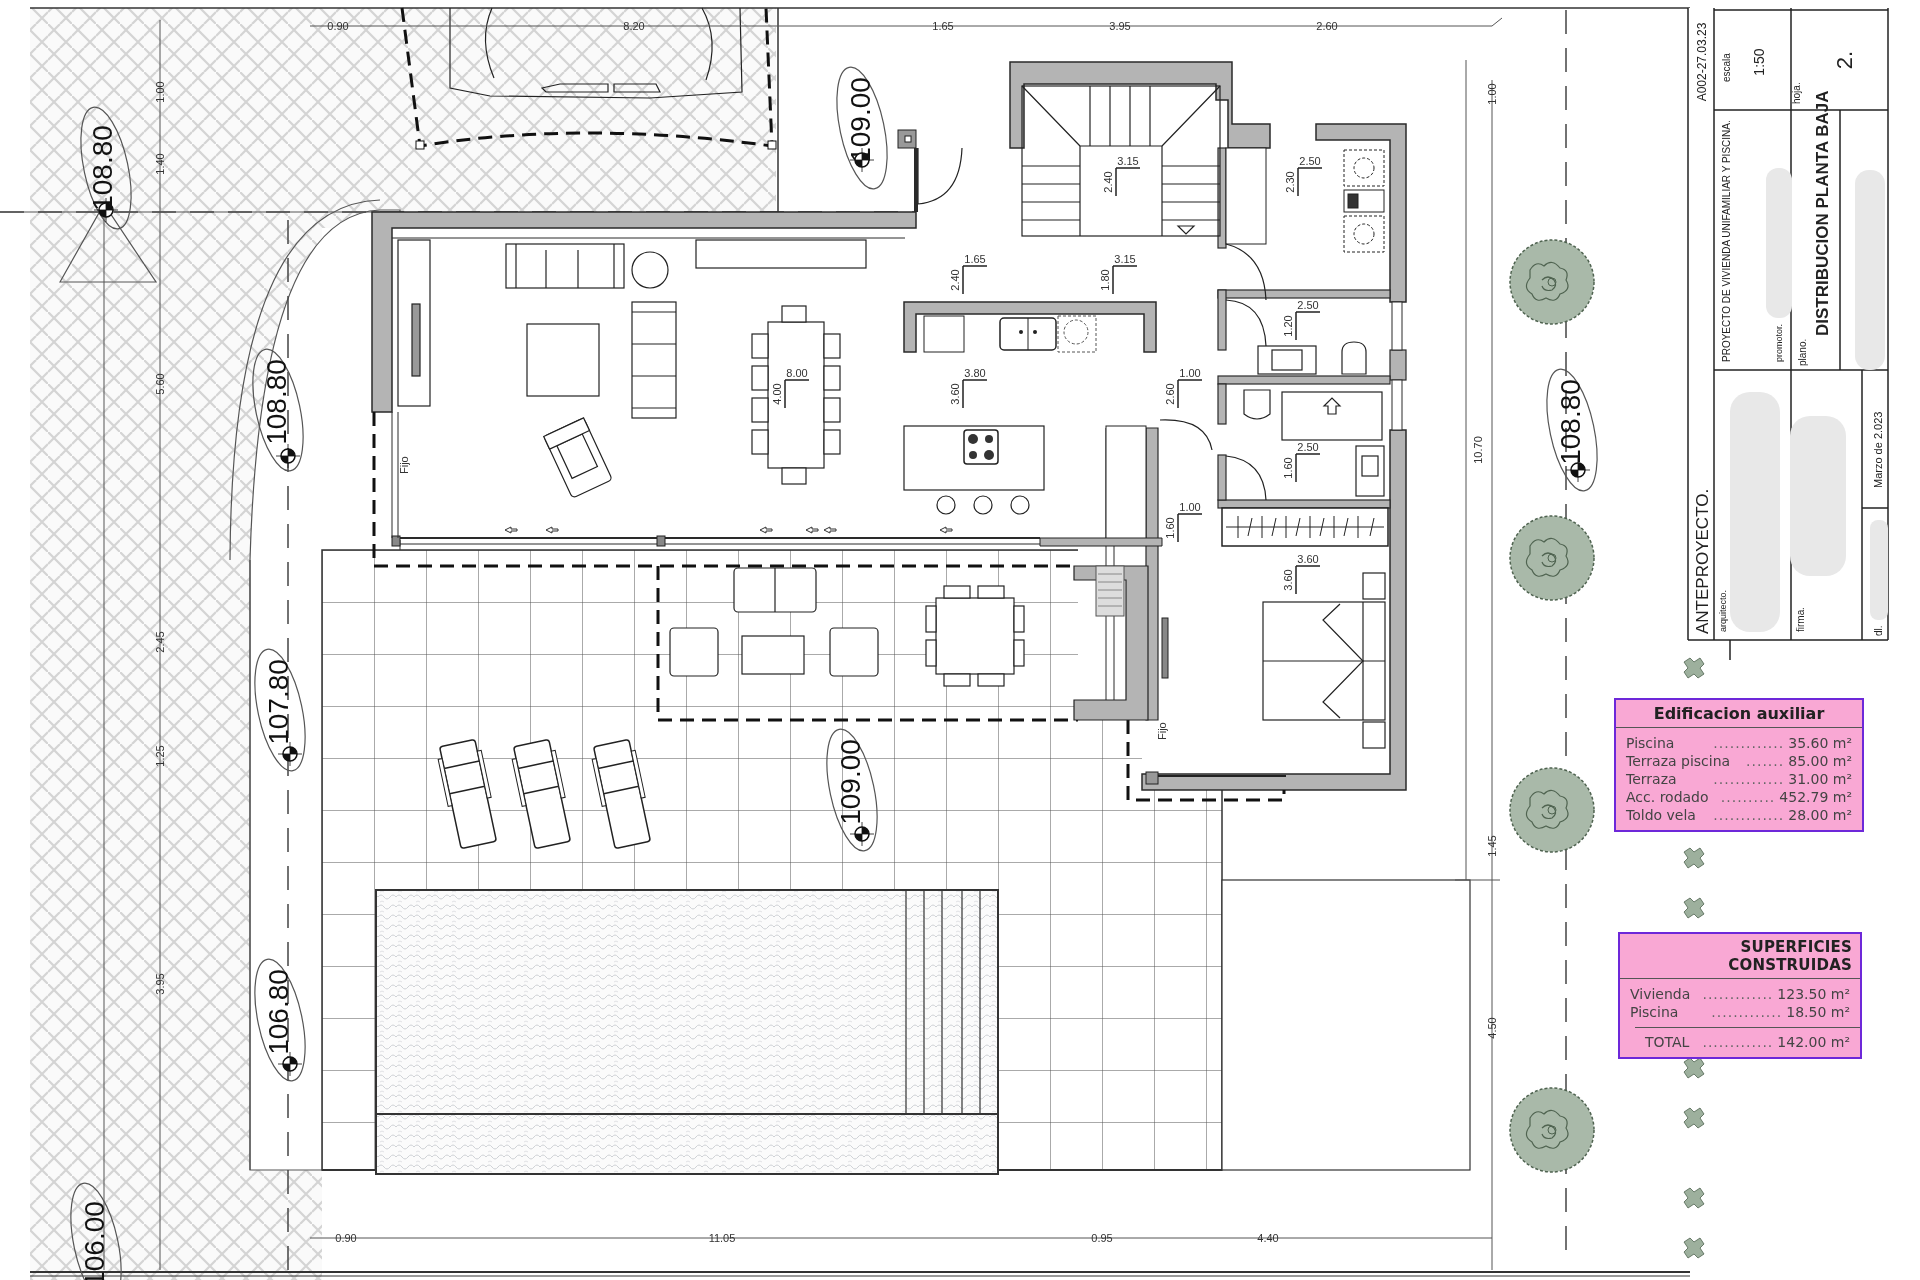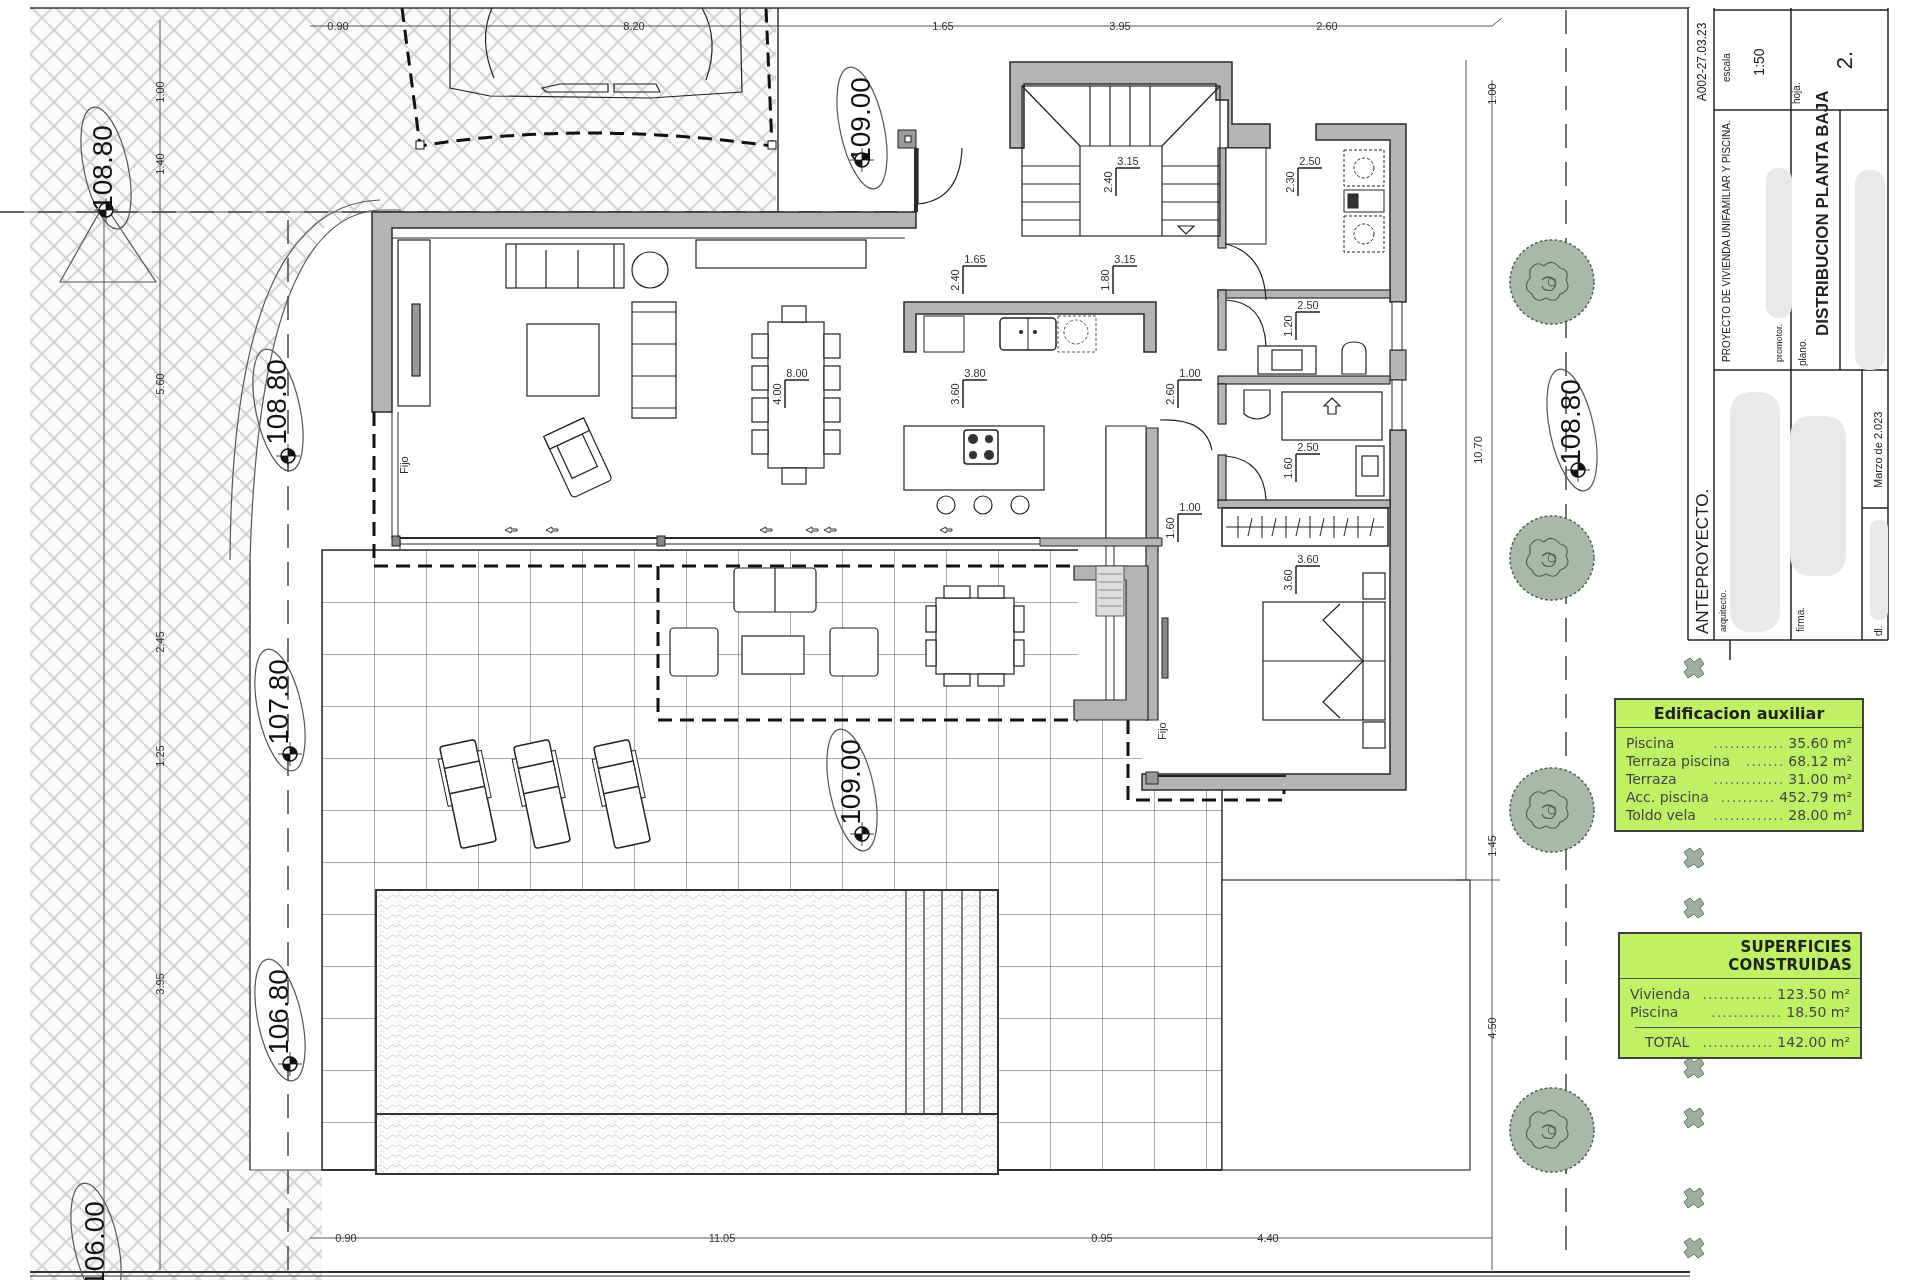--- a/index.html
+++ b/index.html
@@ -2,21 +2,21 @@
 <html><head>
 <meta charset="utf-8">
 <style>
   html, body { margin: 0; padding: 0; background: #ffffff; }
   body { width: 1920px; height: 1280px; overflow: hidden; position: relative; font-family: "Liberation Sans", sans-serif; }
   #plan { position: absolute; left: 0; top: 0; width: 1920px; height: 1280px; }
   .dim { font-family: "Liberation Sans", sans-serif; font-size: 11px; fill: #333; }
   .lvl { font-family: "Liberation Sans", sans-serif; font-size: 28px; fill: #111; }
   .tb  { font-family: "Liberation Sans", sans-serif; fill: #222; }
   .table-box {
-    position: absolute; background: #bef264; border: 2px solid #404040;
+    position: absolute; background: #f9a8d4; border: 2px solid #6d28d9;
     font-family: "DejaVu Sans", sans-serif; color: #444;
   }
   .table-box .hdr { font-weight: bold; color: #222; text-align: center; border-bottom: 1.5px solid #555; padding: 4px 8px; font-size: 16px; }
   .table-box .row { display: flex; justify-content: space-between; padding: 1px 10px; font-size: 14px; }
   .table-box .row .dots { flex: 1; overflow: hidden; white-space: nowrap; color: #666; margin: 0 4px; letter-spacing: 1px; text-align: right; }
   .table-box .total { border-top: 1.5px solid #555; padding-top: 6px; margin-top: 6px; margin-left: 15px; }
   #aux-table { left: 1614px; top: 698px; width: 246px; padding-bottom: 6px; }
   #sup-table { left: 1618px; top: 932px; width: 240px; padding-bottom: 6px; }
   #sup-table .hdr { text-align: right; font-size: 15px; letter-spacing: .2px; }
   #sup-table .body { padding-top: 6px; }
@@ -573,29 +573,29 @@
   <div class="hdr">Edificacion auxiliar</div>
   <div style="padding-top:6px">
     <div class="row">
         <span>Piscina</span>
         <span class="dots">.............</span>
         <span>35.60 m²</span>
       </div>
     <div class="row">
         <span>Terraza piscina</span>
         <span class="dots">.......</span>
-        <span>68.12 m²</span>
+        <span>85.00 m²</span>
       </div>
     <div class="row">
         <span>Terraza</span>
         <span class="dots">.............</span>
         <span>31.00 m²</span>
       </div>
     <div class="row">
-        <span>Acc. piscina</span>
+        <span>Acc. rodado</span>
         <span class="dots">..........</span>
         <span>452.79 m²</span>
       </div>
     <div class="row">
         <span>Toldo vela</span>
         <span class="dots">.............</span>
         <span>28.00 m²</span>
       </div>
   </div>
 </div>

